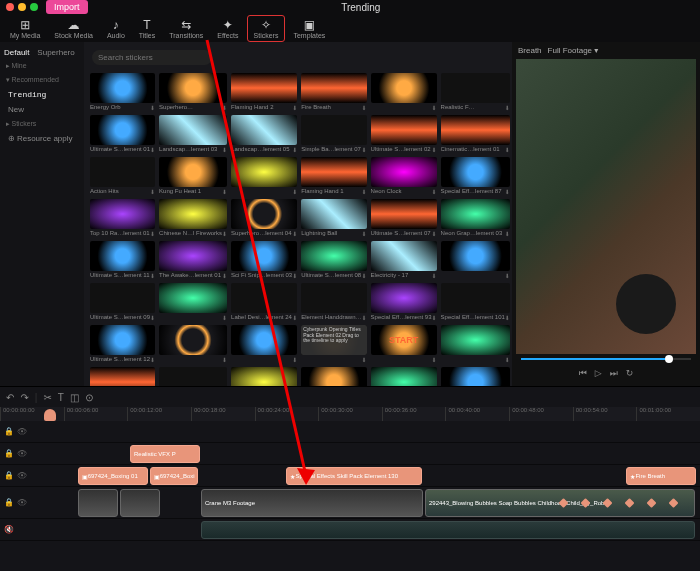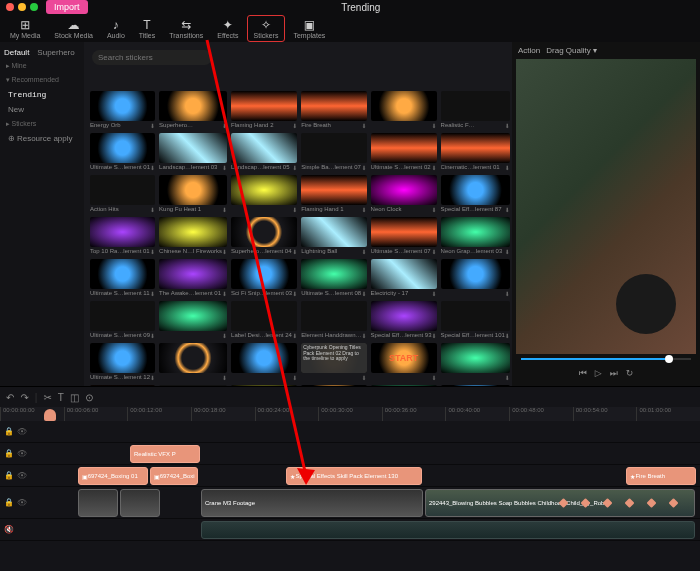--- a/index.html
+++ b/index.html
@@ -17,21 +17,21 @@
 .main-row { display: flex; height: 344px; }
 .sidebar { width: 84px; background: #131316; padding: 4px 0; font-size: 8px; }
 .sub-tabs { display: flex; padding: 2px 4px; gap: 8px; font-size: 8px; color: #888; }
 .sub-tabs .on { color: #eee; }
 .side-item { padding: 3px 8px; color: #888; cursor: pointer; }
 .side-item.sel { color: #eee; font-family: Liberation Mono, monospace; }
 .side-head { padding: 3px 6px; color: #666; font-size: 7px; }
 .library { flex: 1; background: #18181c; padding: 4px 6px; overflow: hidden; }
 .search-row { display: flex; align-items: center; padding: 4px 2px; }
 .search { background: #222; border: none; color: #888; padding: 3px 6px; border-radius: 10px; font-size: 8px; width: 120px; }
-.grid { display: grid; grid-template-columns: repeat(6, 1fr); gap: 4px; margin-top: 22px; }
+.grid { display: grid; grid-template-columns: repeat(6, 1fr); gap: 4px; margin-top: 4px; }
 .thumb { display: flex; flex-direction: column; gap: 1px; cursor: pointer; }
 .thumb-img { width: 100%; height: 30px; background: #000; border-radius: 2px; position: relative; overflow: hidden; display:flex; align-items:center; justify-content:center; }
 .thumb-label { font-size: 6px; color: #888; white-space: nowrap; overflow: hidden; text-overflow: ellipsis; display:flex; justify-content:space-between; }
 .dl { color: #666; font-size: 6px; }
 .fx-blue { background: radial-gradient(circle, #4af 20%, #000 70%); }
 .fx-orange { background: radial-gradient(circle, #fa4 20%, #000 70%); }
 .fx-fire { background: linear-gradient(#000,#f63,#000); }
 .fx-purple { background: radial-gradient(#a4f,#000); }
 .fx-green { background: radial-gradient(#4fa,#000); }
 .fx-dark { background: #111; }
@@ -452,22 +452,22 @@
           <div class="thumb-img fx-green"></div>
         </div>
         <div class="thumb">
           <div class="thumb-img fx-blue"></div>
         </div>
       </div>
   </div>
 
   <div class="preview-pane">
     <div class="prev-head">
-      <span>Action</span>
-      <span><span>Drag Quality</span> ▾</span>
+      <span>Breath</span>
+      <span><span>Full Footage</span> ▾</span>
     </div>
     <div class="prev-video">
         <div class="boxer"></div>
       </div>
     <div class="prog">
         <div class="prog-dot"></div>
       </div>
     <div class="transport">
       <span>⏮</span>
       <span>▷</span>

